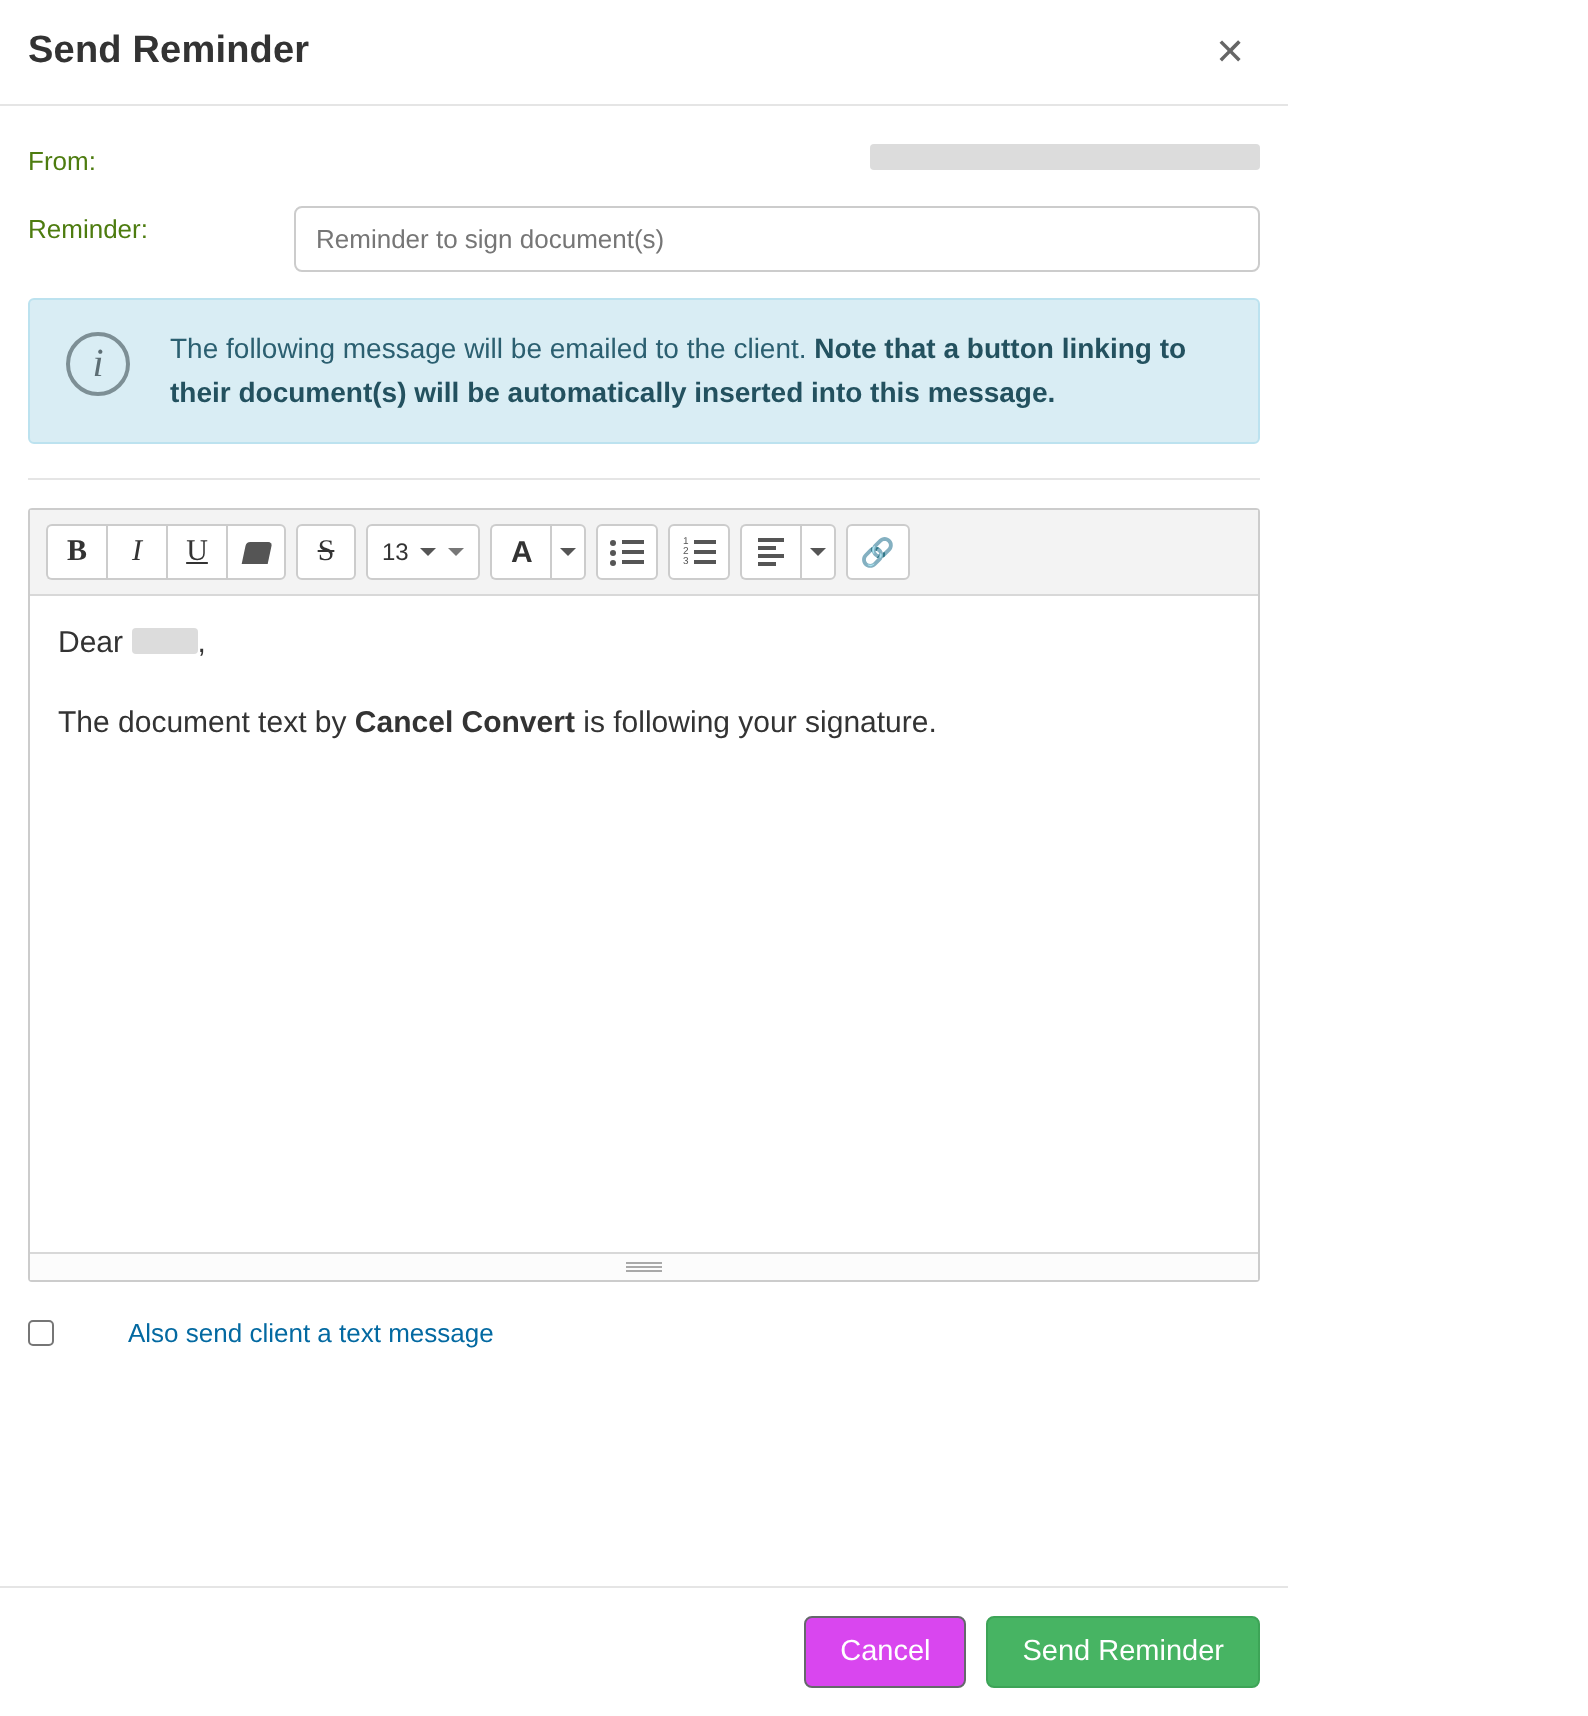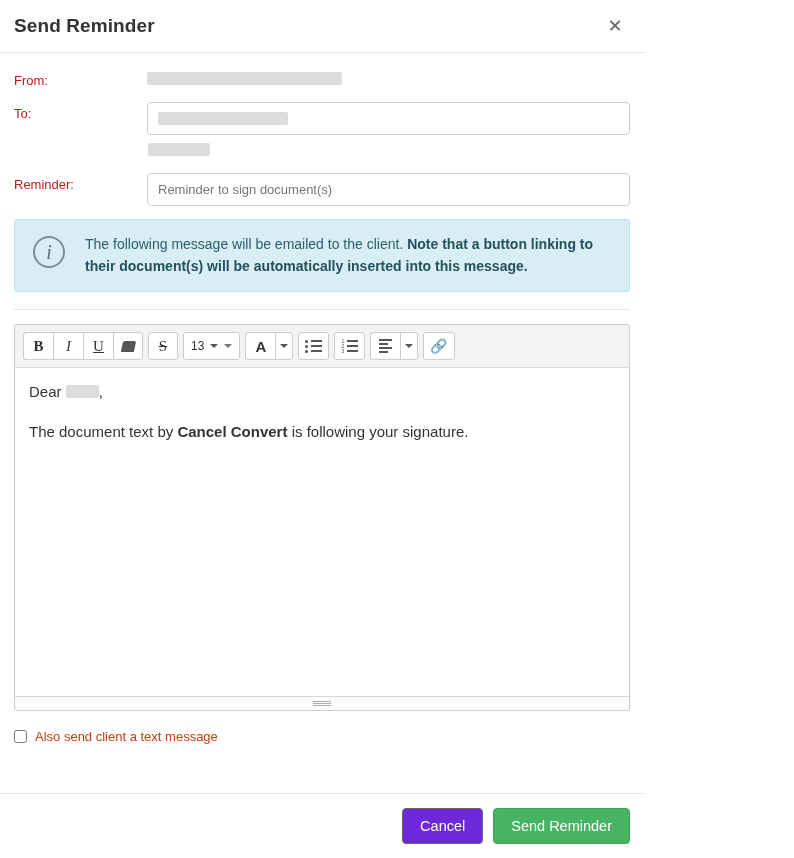--- a/index.html
+++ b/index.html
@@ -67,25 +67,26 @@
 
   .form-row {
     display: flex;
     align-items: flex-start;
     margin-bottom: 13px;
   }
   .form-label {
     width: 133px;
     flex: 0 0 133px;
     font-size: 13px;
-    color: #b91c1c;
+    color: #4d7c0f;
     padding-top: 4px;
   }
   .form-control-area {
     flex: 1 1 auto;
+    text-align: right;
   }
 
   .redact {
     background: #dcdcdc;
     border-radius: 2px;
     display: inline-block;
   }
   .redact-from { width: 195px; height: 13px; margin-top: 3px; }
   .redact-to   { width: 130px; height: 13px; }
   .redact-to2  { width: 62px;  height: 13px; margin-top: 8px; margin-left: 1px;}
@@ -252,21 +253,22 @@
     display: flex;
     align-items: center;
     margin-top: 18px;
     gap: 8px;
   }
   .checkbox-row input[type=checkbox] {
     width: 13px; height: 13px; margin: 0;
   }
   .checkbox-label {
     font-size: 13px;
-    color: #c2410c;
+    color: #0369a1;
+    margin-left: 29px;
   }
 
   
   .dialog-footer {
     flex: 0 0 auto;
     border-top: 1px solid #e5e5e5;
     padding: 14px 14px;
     display: flex;
     justify-content: flex-end;
     gap: 10px;
@@ -274,21 +276,21 @@
   }
   .btn {
     border: 1px solid transparent;
     border-radius: 4px;
     font-size: 14.5px;
     padding: 9px 17px;
     cursor: pointer;
     font-family: "Liberation Sans", sans-serif;
     color: #ffffff;
   }
-  .btn-cancel { background: #6d28d9; border-color: #65686b; }
+  .btn-cancel { background: #d946ef; border-color: #65686b; }
   .btn-primary { background: #47b463; border-color: #3da457; }
 </style>
 </head>
 <body>
 
 <div class="dialog">
 
   <div class="dialog-header">
     <div class="dialog-title">Send Reminder</div>
     <button class="close-btn" aria-label="Close">✕</button>
@@ -296,29 +298,20 @@
 
   <div class="dialog-body">
 
     <div class="form-row">
       <div class="form-label">From:</div>
       <div class="form-control-area">
         <span class="redact redact-from"></span>
       </div>
     </div>
 
-    <div class="form-row">
-      <div class="form-label">To:</div>
-      <div class="form-control-area">
-        <div class="input-box">
-          <span class="redact redact-to"></span>
-        </div>
-        <span class="redact redact-to2"></span>
-      </div>
-    </div>
 
     <div class="form-row">
       <div class="form-label">Reminder:</div>
       <div class="form-control-area">
         <div class="input-box input-subject">Reminder to sign document(s)</div>
       </div>
     </div>
 
     <div class="info-banner">
       <div class="info-icon">i</div>

